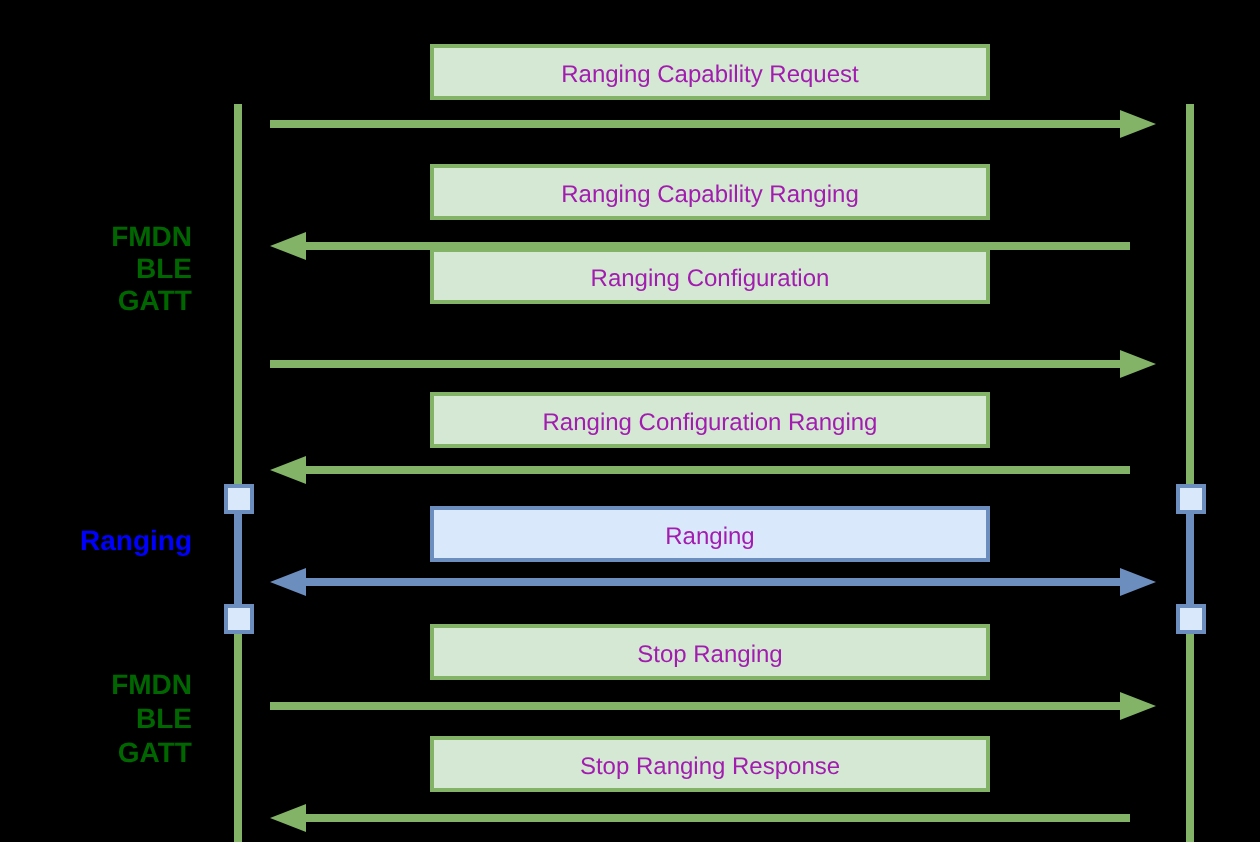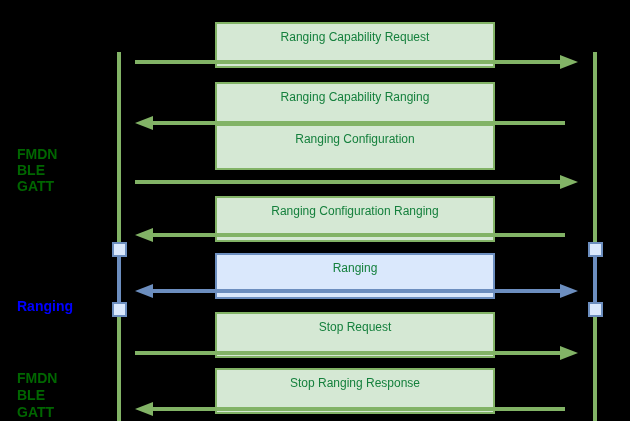--- a/index.html
+++ b/index.html
@@ -11,28 +11,27 @@
     position: relative;
     width: 630px;
     height: 421px;
     background: #000000;
     overflow: hidden;
     font-family: "Liberation Sans", "DejaVu Sans", sans-serif;
   }
   
   .side-label {
     position: absolute;
-    left: 17px;
+    left: 0;
     width: 96px;
-    text-align: left;
+    text-align: right;
     font-weight: bold;
     font-size: 14px;
     line-height: 16px;
     white-space: pre-line;
-    margin-top: 36px;
   }
   .side-label.green { color: #006600; }
   .side-label.blue  { color: #0000ff; }
   
   .lifeline {
     position: absolute;
     width: 4px;
     background: #82b366;
   }
   .lifeline-blue-seg {
@@ -46,25 +45,25 @@
     height: 15px;
     box-sizing: border-box;
     background: #dae8fc;
     border: 2px solid #6c8ebf;
   }
   
   .msg-box {
     position: absolute;
     left: 215px;
     width: 280px;
-    height: 46px;
+    height: 28px;
     box-sizing: border-box;
     border: 2px solid #82b366;
     background: #d5e8d4;
-    color: #15803d;
+    color: #a21caf;
     font-size: 12px;
     line-height: 26px;
     text-align: center;
     overflow: hidden;
   }
   .msg-box.blue {
     border-color: #6c8ebf;
     background: #dae8fc;
   }
   
@@ -140,21 +139,21 @@
     <div class="head left"></div>
   </div>
 
   <div class="msg-box blue" style="top:253px;">Ranging</div>
   <div class="arrow blue" style="left:135px; top:284px; width:443px;">
     <div class="shaft" style="left:16px; right:16px;"></div>
     <div class="head left"></div>
     <div class="head right"></div>
   </div>
 
-  <div class="msg-box" style="top:312px;">Stop Request</div>
+  <div class="msg-box" style="top:312px;">Stop Ranging</div>
   <div class="arrow" style="left:135px; top:346px; width:443px;">
     <div class="shaft" style="left:0; right:16px;"></div>
     <div class="head right"></div>
   </div>
 
   <div class="msg-box" style="top:368px;">Stop Ranging Response</div>
   <div class="arrow" style="left:135px; top:402px; width:430px;">
     <div class="shaft" style="left:16px; right:0;"></div>
     <div class="head left"></div>
   </div>

